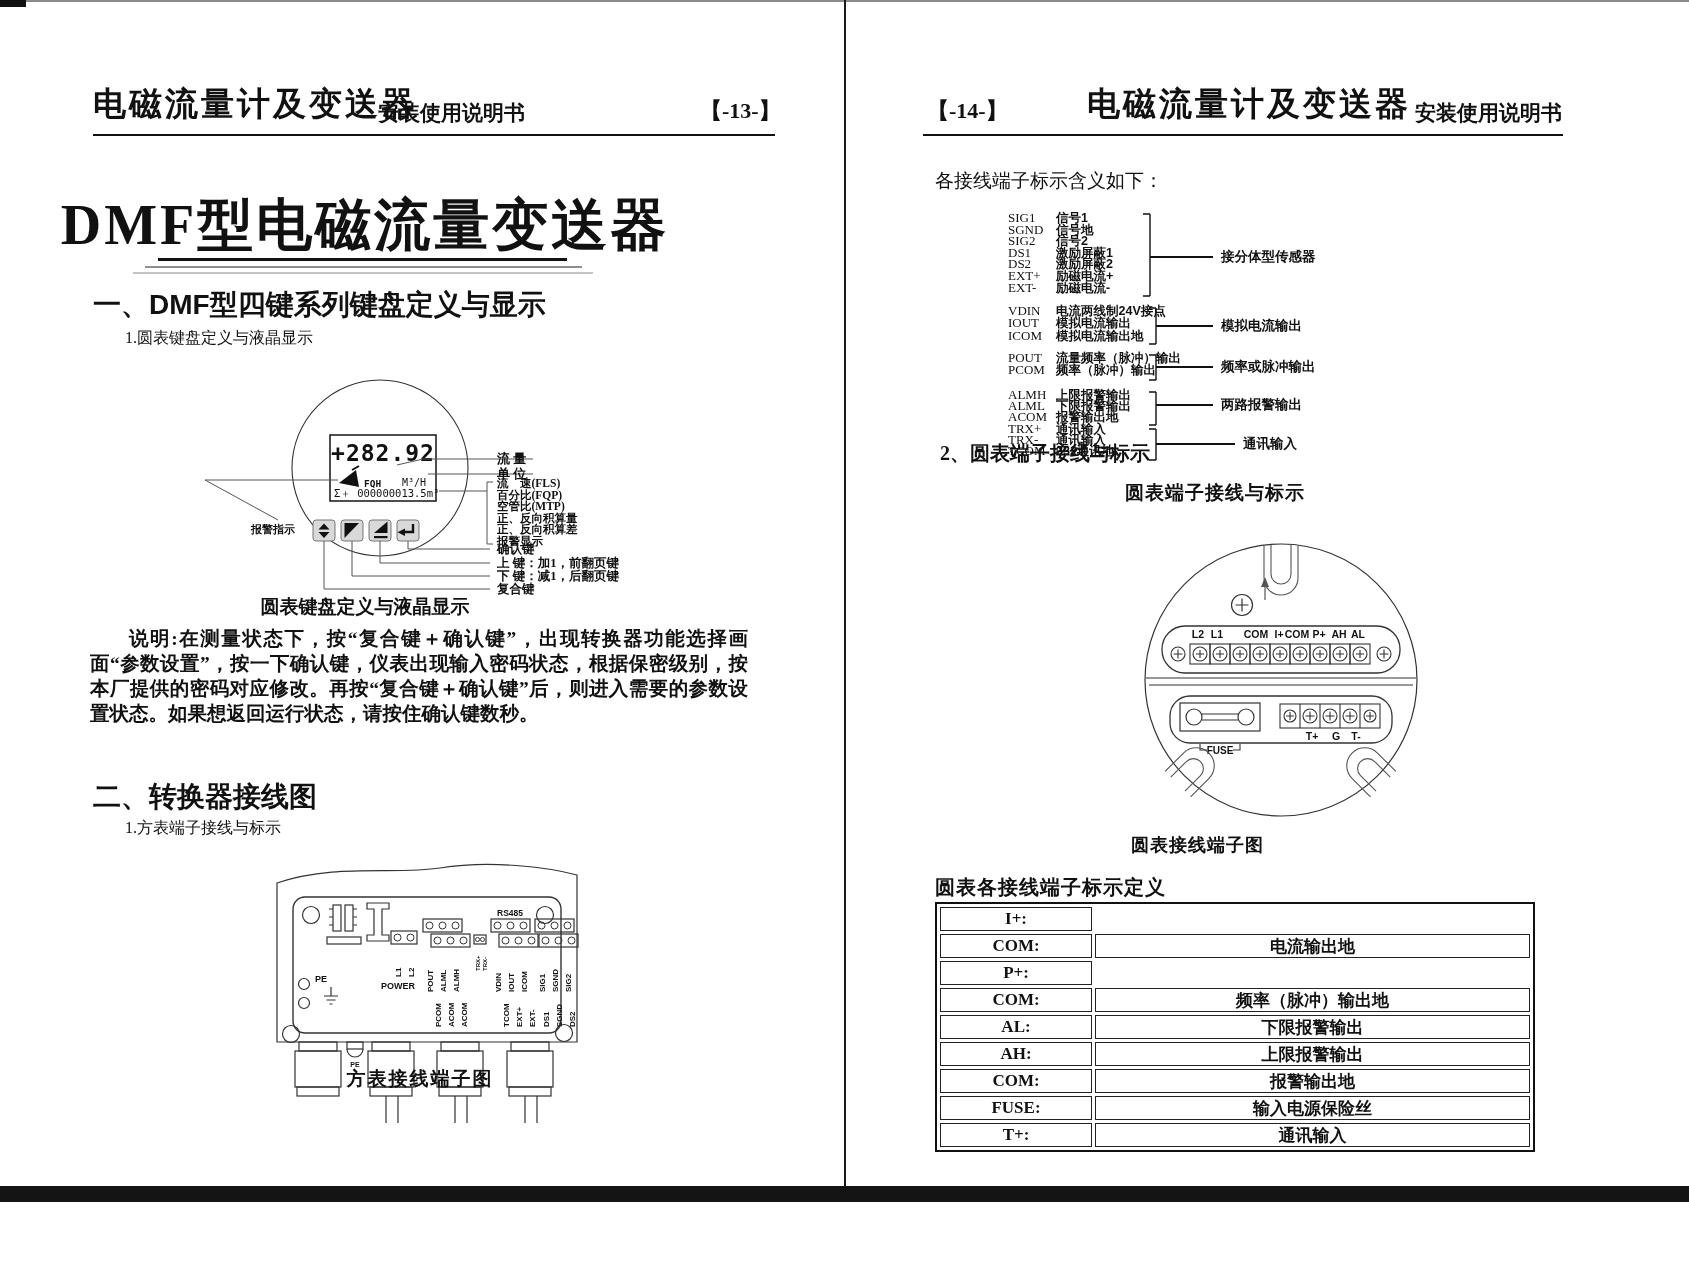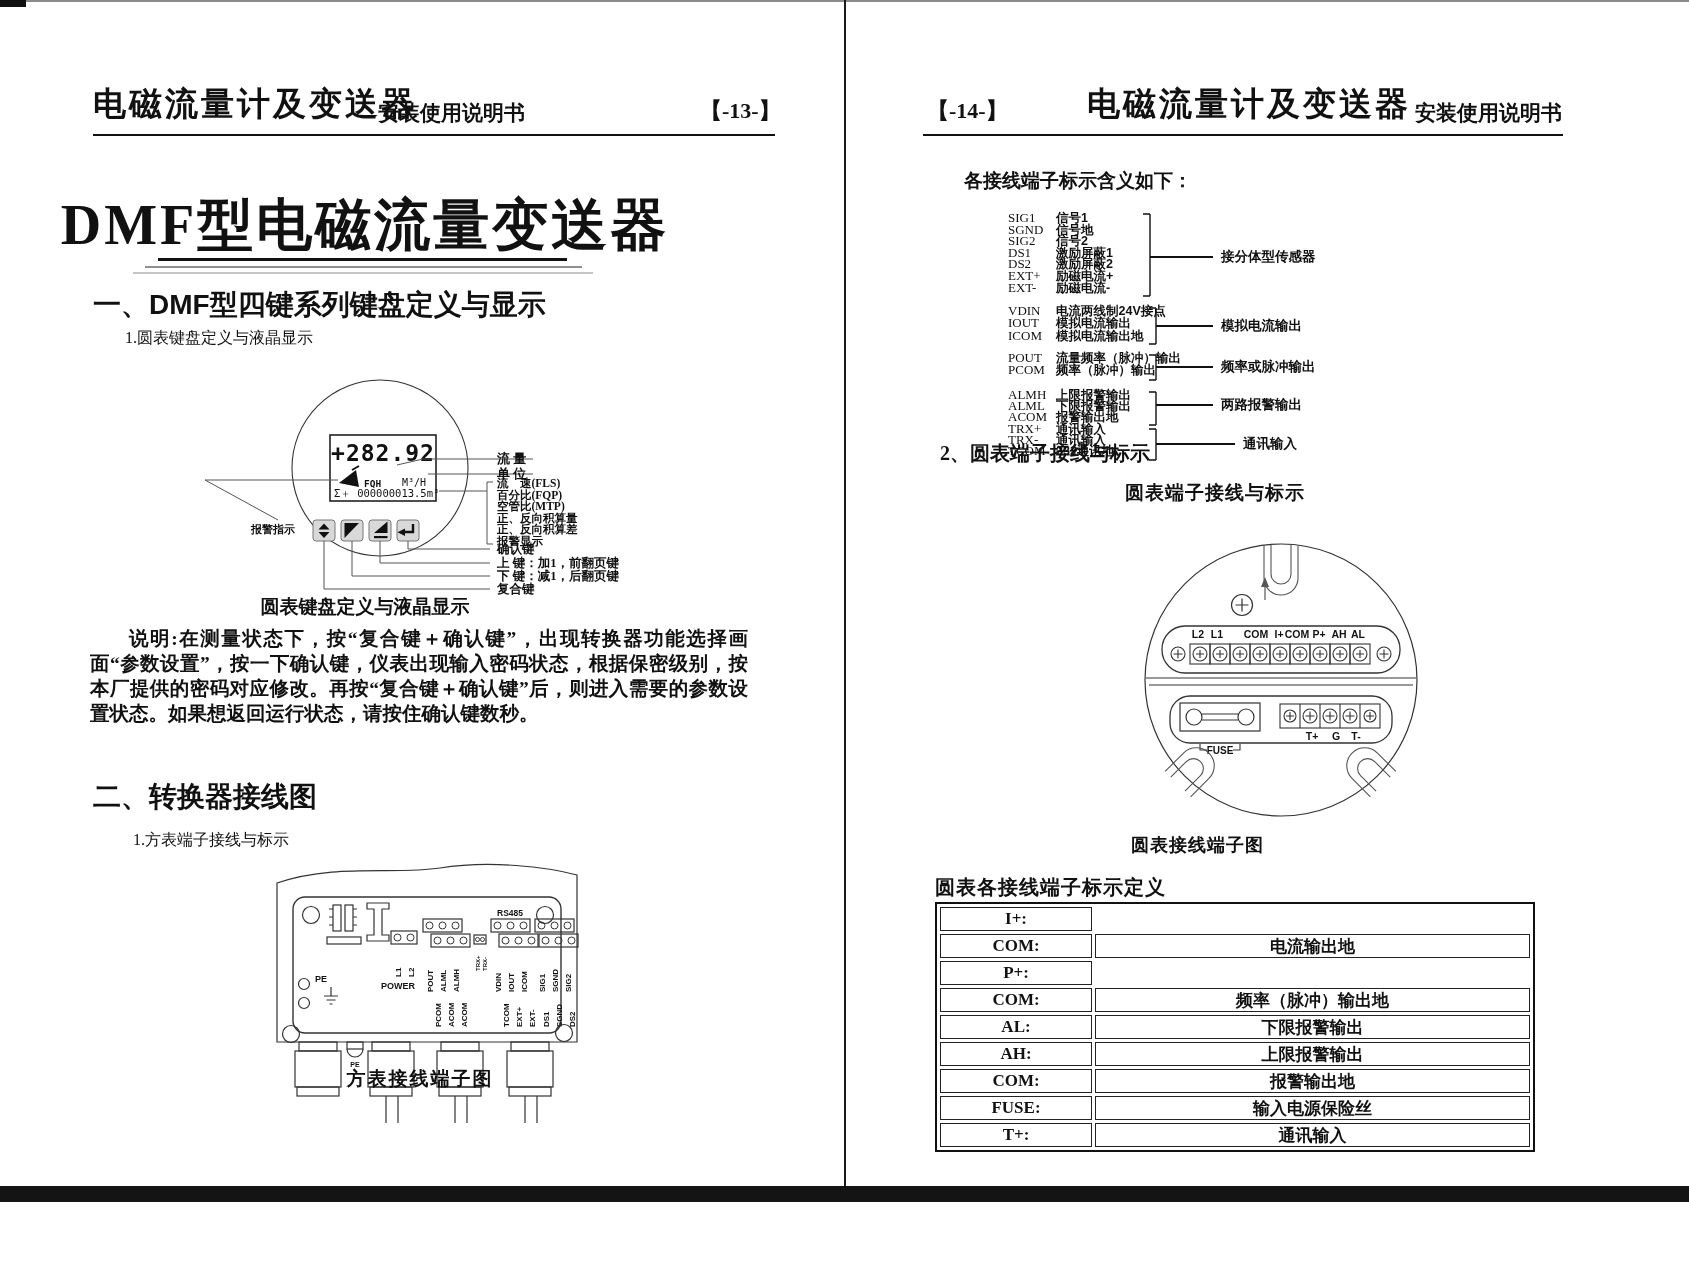--- a/index.html
+++ b/index.html
@@ -24,21 +24,21 @@
   .doc-title{font-weight:bold;font-size:56px;letter-spacing:3px;text-align:center;white-space:nowrap;}
   .rule1{height:3px;background:#111;}
   .rule2{height:2px;background:#8f8f8f;}
   .rule3{height:2px;background:#c4c4c4;}
   .sec-h{font-weight:bold;font-size:28px;font-family:"Liberation Sans","DejaVu Sans",sans-serif;white-space:nowrap;}
   .sub-h{font-size:16px;white-space:nowrap;}
   .fig-cap{font-weight:bold;font-size:19px;font-family:"Liberation Sans","DejaVu Sans",sans-serif;text-align:center;}
   .fig-cap2{font-weight:600;font-size:19px;text-align:center;letter-spacing:2px;}
   .note-p{font-size:19.5px;line-height:25px;font-weight:600;text-align:justify;text-indent:2em;}
   
-  .intro{font-weight:bold;font-size:19px;font-family:"Liberation Sans","DejaVu Sans",sans-serif;white-space:nowrap;margin-left:29px;}
+  .intro{font-weight:normal;font-size:19px;font-family:"Liberation Sans","DejaVu Sans",sans-serif;white-space:nowrap;}
   .rsec{font-weight:600;font-size:20px;white-space:nowrap;}
   .rtitle{font-weight:600;font-size:19px;text-align:left;letter-spacing:1px;}
   .tbl-title{font-weight:600;font-size:20px;letter-spacing:1px;white-space:nowrap;}
   .def-table{border:2px solid #111;padding:3px;box-sizing:border-box;background:#fff;}
   .trow{display:flex;gap:3px;margin-bottom:3px;}
   .trow:last-child{margin-bottom:0;}
   .tcell{border:1px solid #222;height:24px;display:flex;align-items:center;justify-content:center;
          font-size:17px;font-weight:600;box-sizing:border-box;}
   .tcell.term{width:152px;}
   .tcell.desc{flex:1;}
@@ -118,21 +118,21 @@
       <text class="svg-serif" x="352" y="197" font-size="12.5" font-weight="600">上 键：加1，前翻页键</text>
       <text class="svg-serif" x="352" y="210" font-size="12.5" font-weight="600">下 键：减1，后翻页键</text>
       <text class="svg-serif" x="352" y="223" font-size="12.5" font-weight="600">复合键</text>
     </svg>
 
     <div class="abs fig-cap" style="left:150px;top:594px;width:430px;">圆表键盘定义与液晶显示</div>
 
     <div class="abs note-p" style="left:90px;top:626px;width:658px;">说明:在测量状态下，按“复合键＋确认键”，出现转换器功能选择画面“参数设置”，按一下确认键，仪表出现输入密码状态，根据保密级别，按本厂提供的密码对应修改。再按“复合键＋确认键”后，则进入需要的参数设置状态。如果想返回运行状态，请按住确认键数秒。</div>
 
     <div class="abs sec-h" style="left:93px;top:778px;">二、转换器接线图</div>
-    <div class="abs sub-h" style="left:133px;top:818px;margin-top:12px;">1.方表端子接线与标示</div>
+    <div class="abs sub-h" style="left:125px;top:818px;">1.方表端子接线与标示</div>
 
     <svg class="abs" style="left:255px;top:845px;" width="335" height="280" viewBox="0 0 335 280">
       <g stroke="#333" fill="none" stroke-width="1.2">
         <path d="M22,38 C80,18 140,30 185,23 C235,15 292,22 322,30 L322,197 L22,197 Z"></path>
         <rect x="38" y="52" width="268" height="136" rx="12" stroke-width="1.4"></rect>
         <circle cx="56" cy="70" r="8.5"></circle>
         <circle cx="290" cy="70" r="8.5"></circle>
         <circle cx="36" cy="189" r="8.5"></circle>
         <circle cx="309" cy="188" r="8.5"></circle>
         <circle cx="49" cy="139" r="5.5"></circle>

